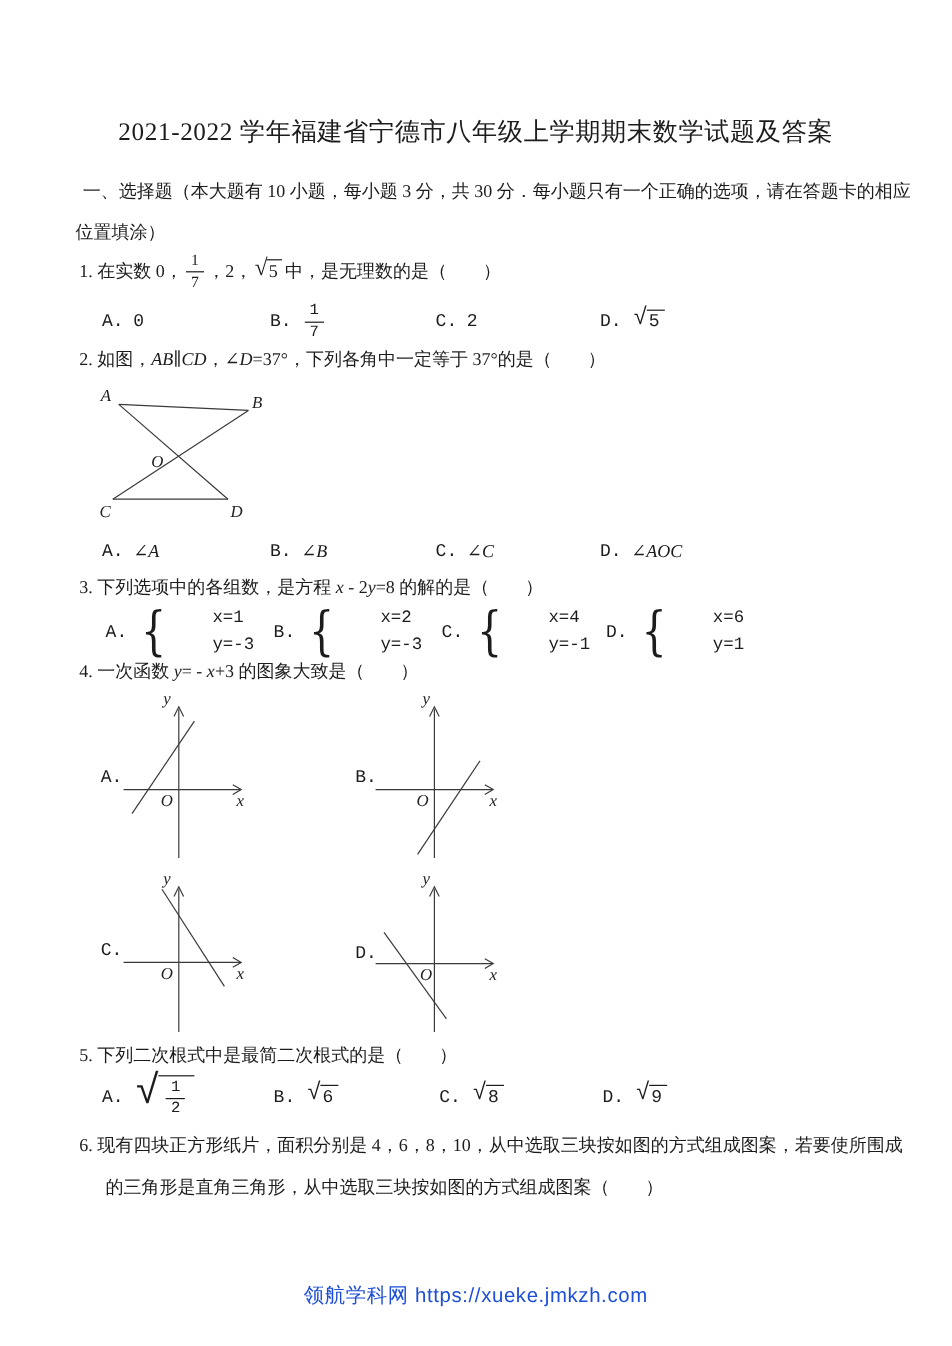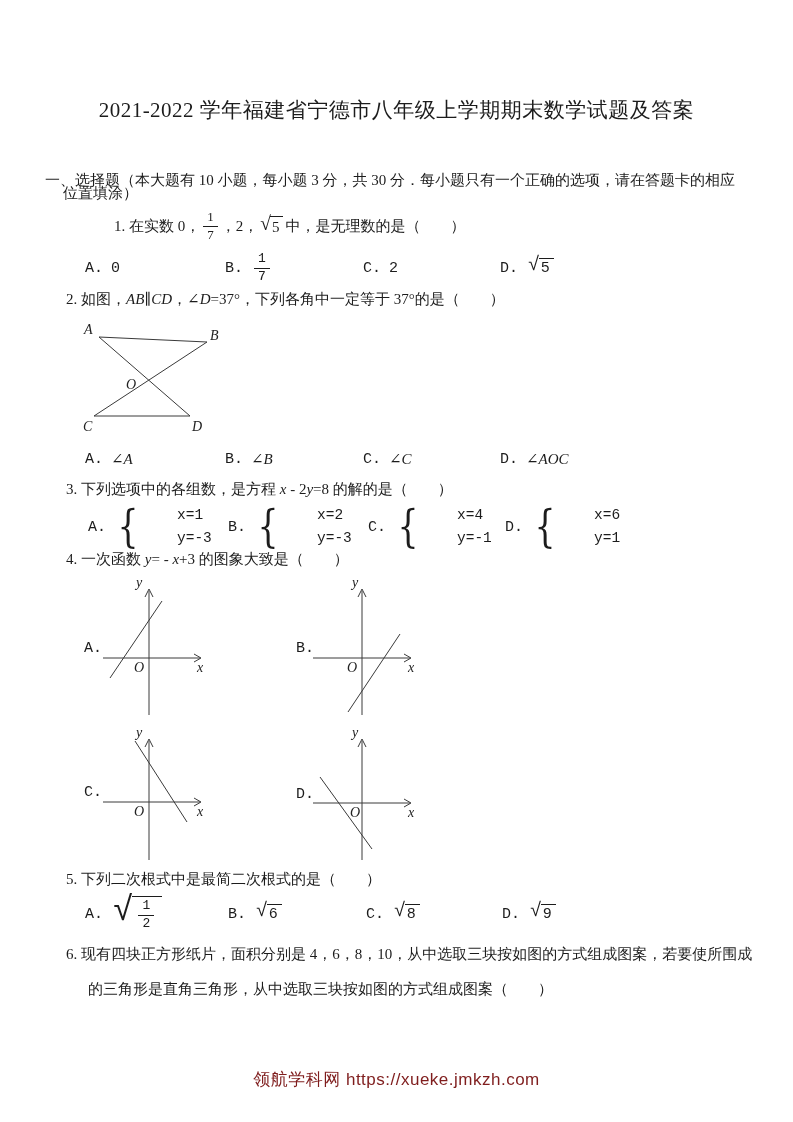--- a/index.html
+++ b/index.html
@@ -7,21 +7,21 @@
     position:relative; width:793px; height:1122px; background:#fff;
     font-family:"Liberation Serif","DejaVu Serif",serif;
     color:#1c1c1c; overflow:hidden;
   }
   .line { position:absolute; white-space:nowrap; font-size:15px; }
   .title {
     position:absolute; top:96px; left:0; width:100%;
     text-align:center; font-size:21px; font-weight:normal;
     letter-spacing:0.5px; margin:0;
   }
-  .mathrow { position:absolute; display:flex; align-items:center; white-space:nowrap; font-size:15px;margin-left:48px; }
+  .mathrow { position:absolute; display:flex; align-items:center; white-space:nowrap; font-size:15px; }
   .it { font-style:italic; }
 
   
   .frac { display:inline-flex; flex-direction:column; align-items:center;
           font-size:13px; line-height:1.15; margin:0 3px; vertical-align:middle; }
   .frac .fn { border-bottom:1px solid #1c1c1c; padding:0 4px 1px; }
   .frac .fd { padding-top:1px; }
 
   
   .sqrt { display:inline-flex; align-items:flex-start; margin:0 2px; }
@@ -44,33 +44,33 @@
          font-family:"Liberation Mono","DejaVu Sans Mono",monospace; font-size:15px; }
   .opt .olabel { margin-right:8px; }
   .opt .serifval { font-family:"Liberation Serif","DejaVu Serif",serif; }
 
   .figure-svg, .graph-svg { position:absolute; }
   .panel-letter { position:absolute; font-family:"Liberation Mono","DejaVu Sans Mono",monospace; font-size:15px; }
 
   .footer {
     position:absolute; top:1068px; left:0; width:100%; text-align:center;
     font-family:"Liberation Sans","DejaVu Sans",sans-serif;
-    font-size:17px; color:#7f1d1d; letter-spacing:0.5px;
+    font-size:17px; color:#1d4ed8; letter-spacing:0.5px;
   }
   svg text { font-family:"Liberation Serif","DejaVu Serif",serif; font-size:14px; fill:#222; font-style:italic; }
   svg line, svg polyline { stroke:#3a3a3a; stroke-width:1; fill:none; }
 </style>
 </head>
 <body>
 
 <div class="page">
 
   <h1 class="title">2021-2022 学年福建省宁德市八年级上学期期末数学试题及答案</h1>
 
-  <div class="line" style="top:150px;left:45px;margin-top:21px;">一、选择题（本大题有 10 小题，每小题 3 分，共 30 分．每小题只有一个正确的选项，请在答题卡的相应</div>
+  <div class="line" style="top:150px;left:69px;">一、选择题（本大题有 10 小题，每小题 3 分，共 30 分．每小题只有一个正确的选项，请在答题卡的相应</div>
   <div class="line" style="top:184px;left:63px;">位置填涂）</div>
 
   <div class="mathrow" style="top:204px;left:66px;height:44px;">
     <span>1. 在实数 0，</span>
     <span class="frac">
       <span class="fn">1</span>
       <span class="fd">7</span>
     </span>
     <span>，2，</span>
     <span class="sqrt">

